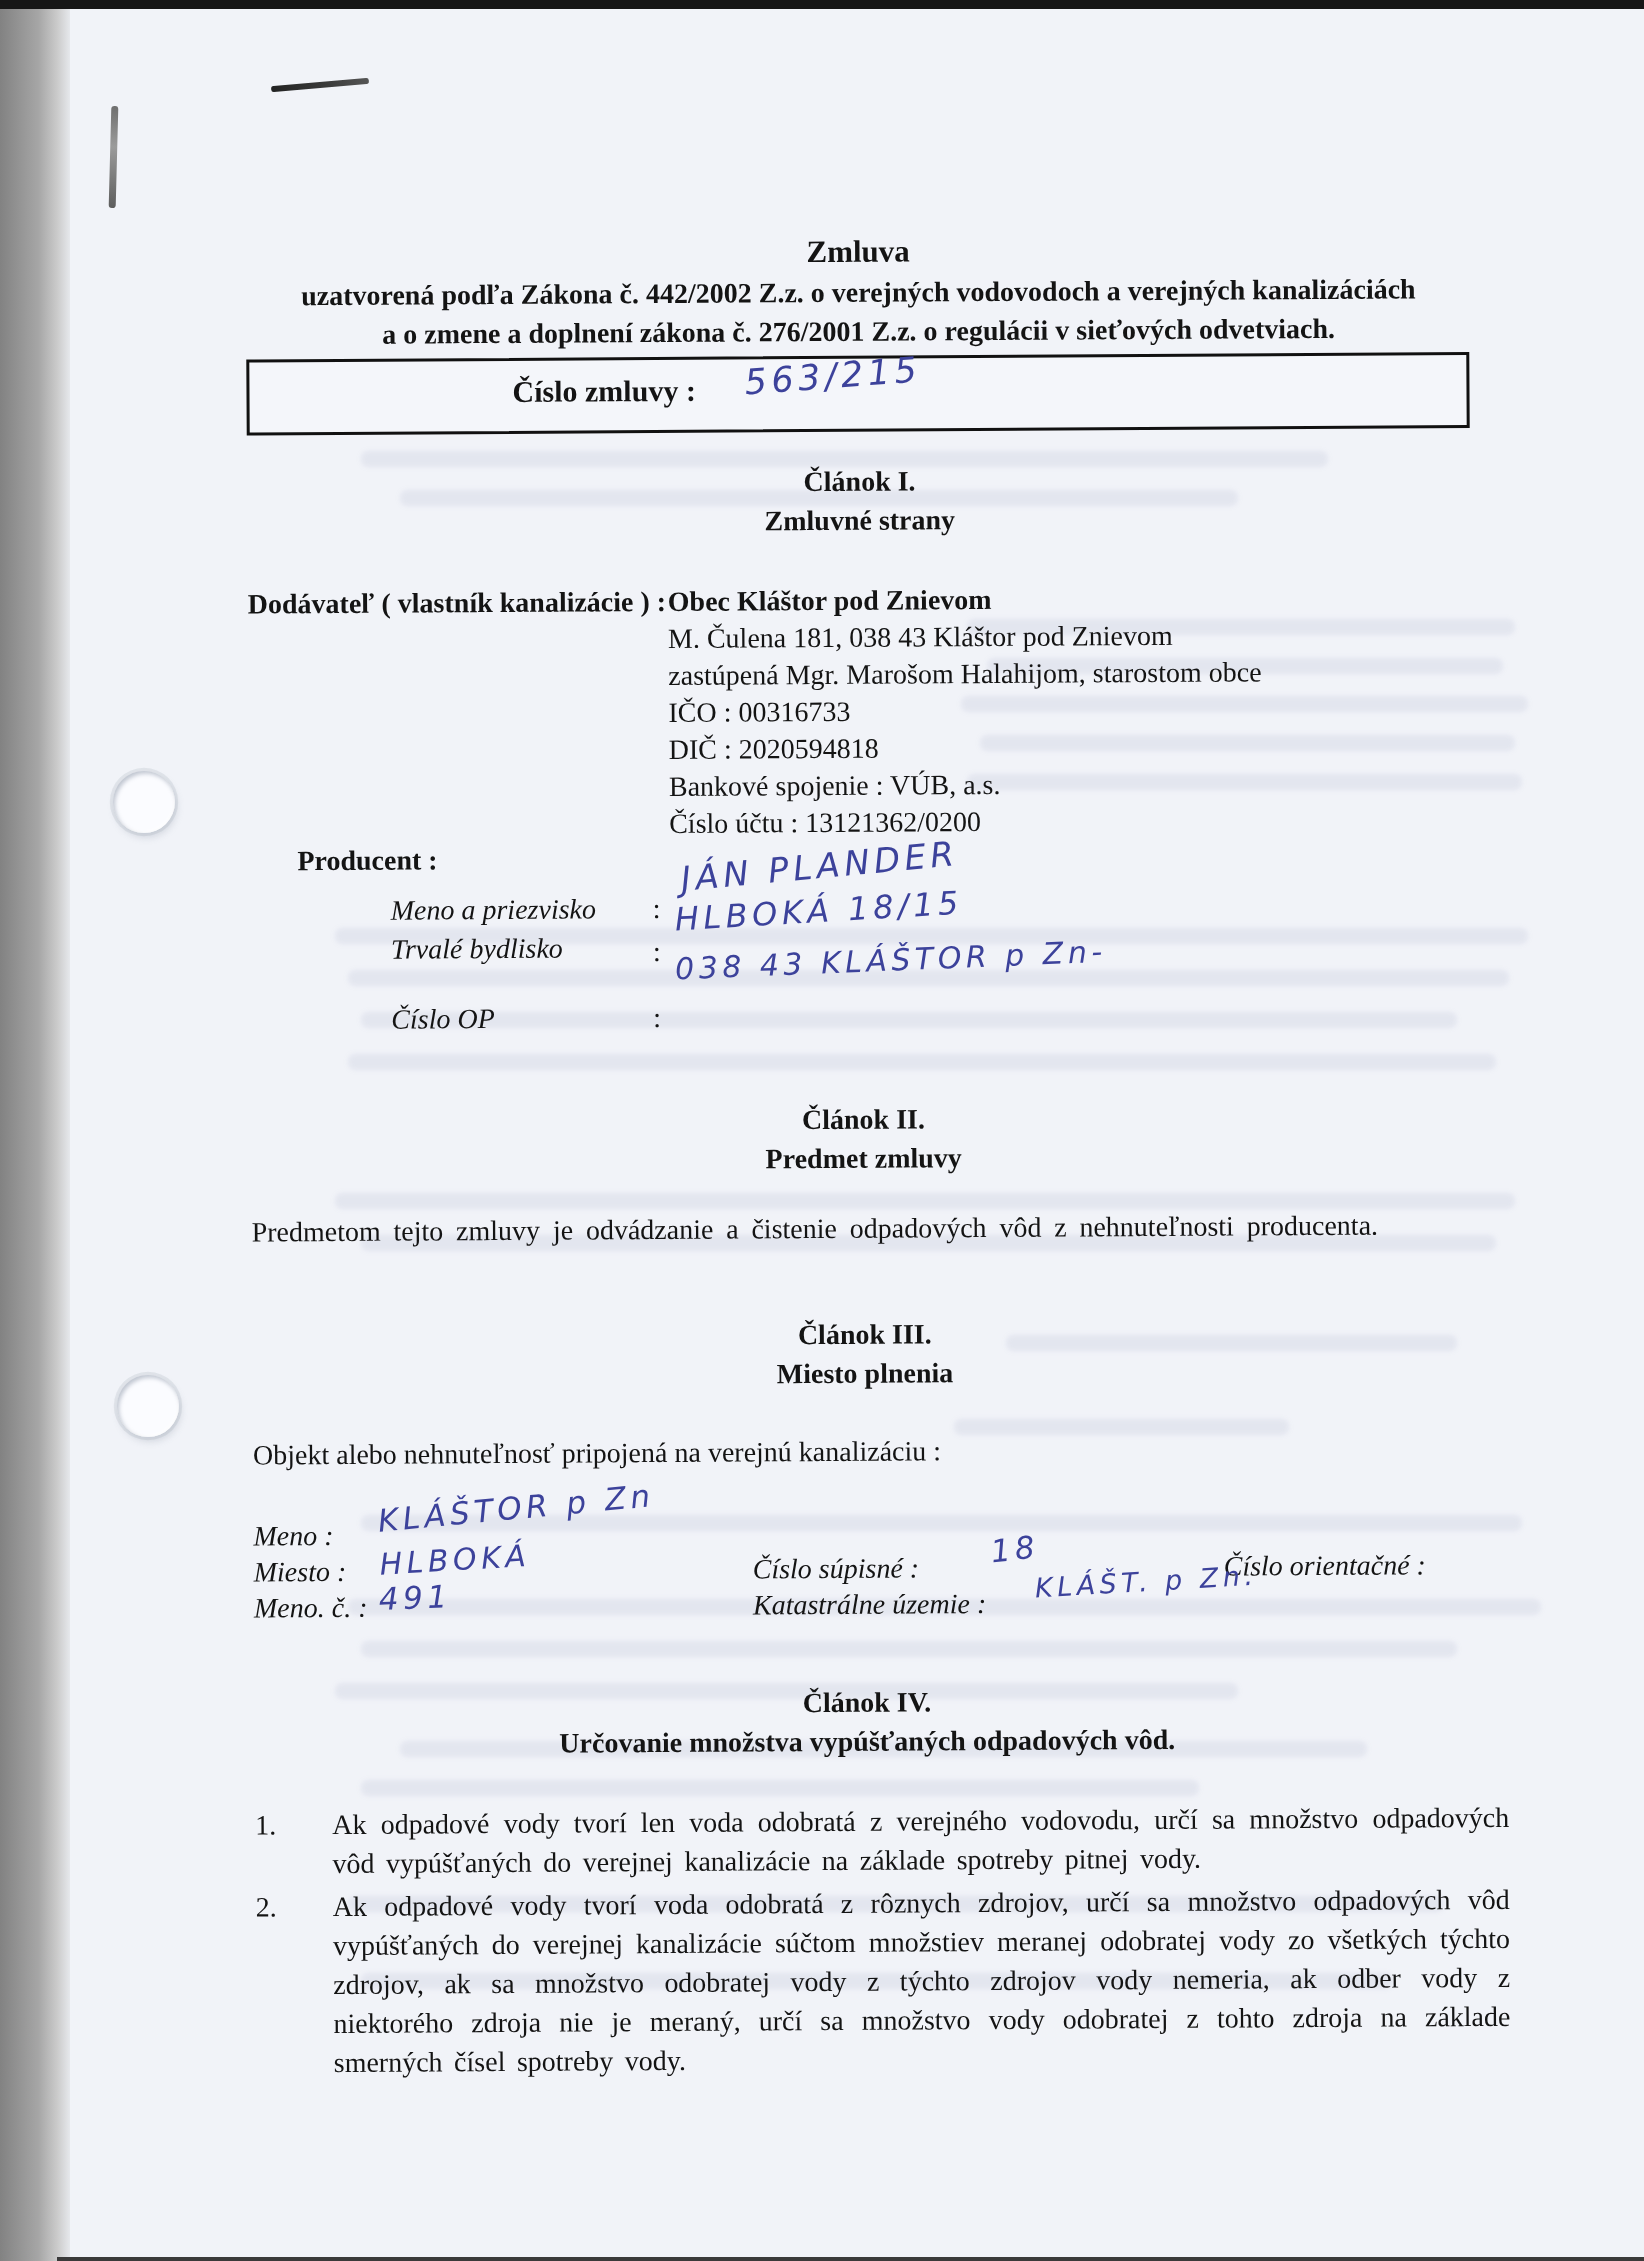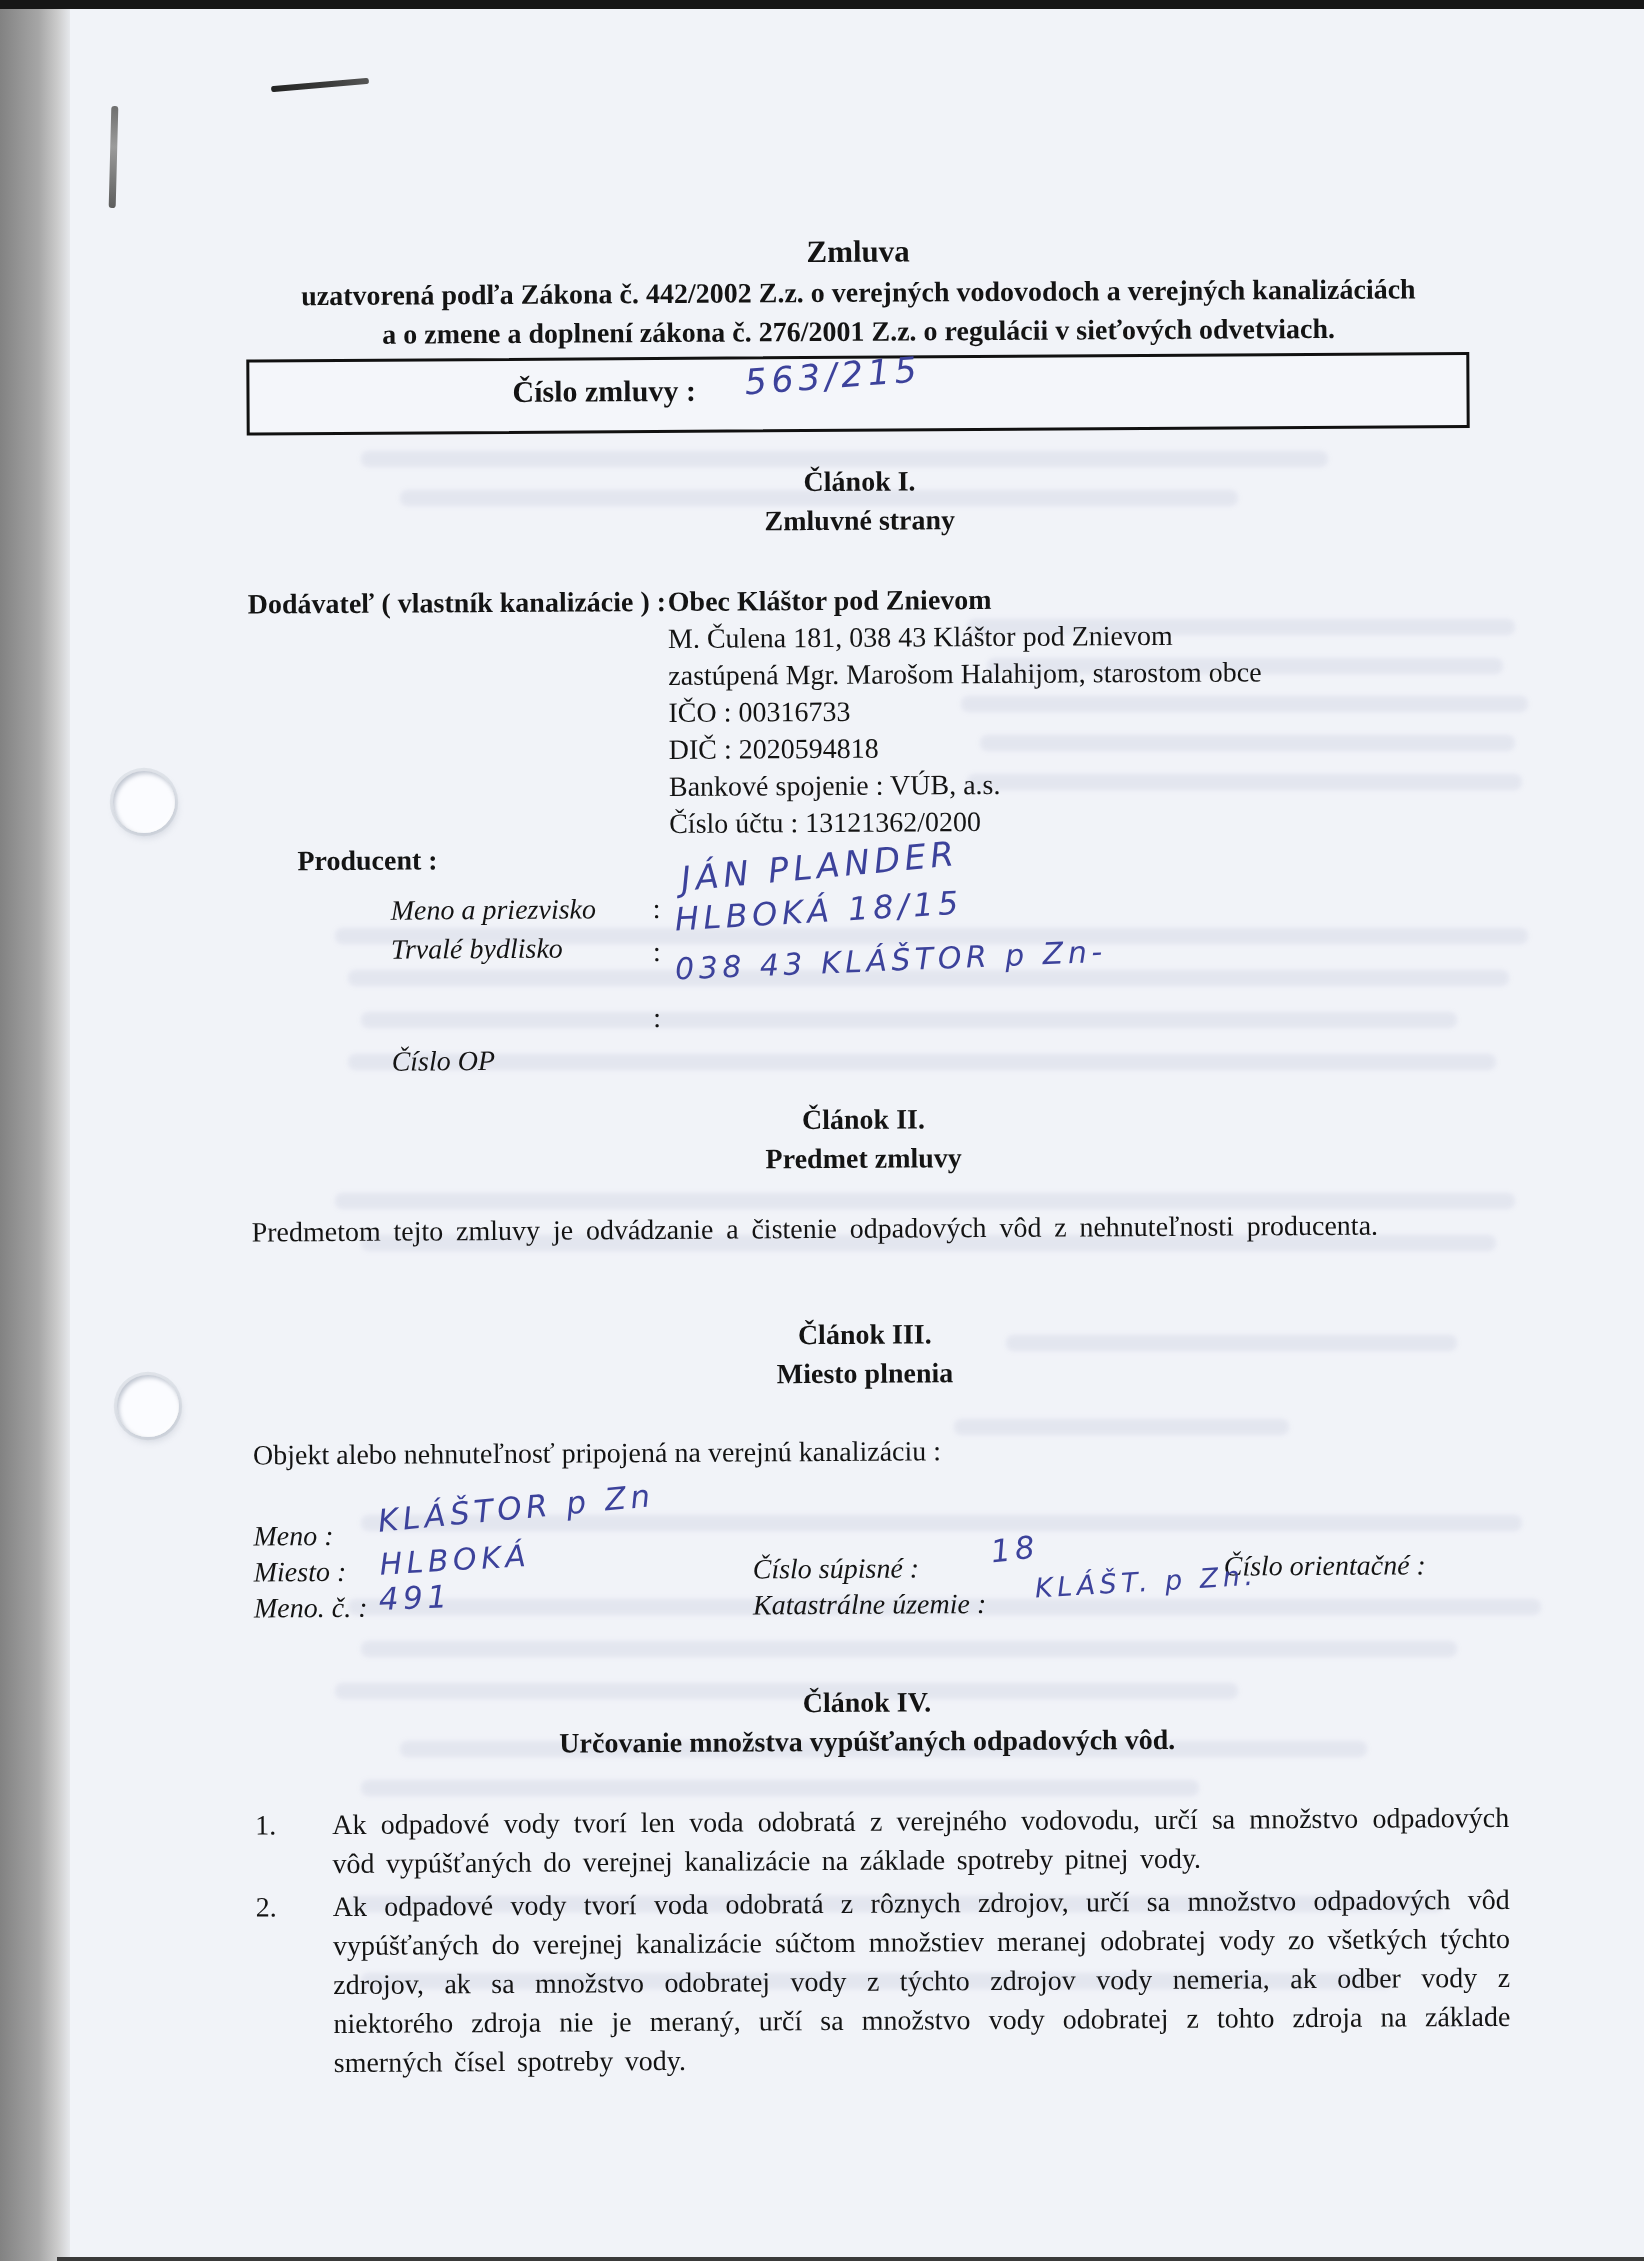--- a/index.html
+++ b/index.html
@@ -105,21 +105,21 @@
     </div>
 
     <span class="abs hw" style="left:682px;top:846px;font-size:34px;transform:rotate(-5deg);">JÁN PLANDER</span>
     <span class="abs b t43" style="left:251px;top:839px;margin-left:48px;">Producent :</span>
     <span class="abs i t43" style="left:392px;top:889px;">Meno a priezvisko</span>
     <span class="abs t43" style="left:654px;top:889px;">:</span>
     <span class="abs hw" style="left:676px;top:892px;font-size:32px;transform:rotate(-3deg);">HLBOKÁ 18/15</span>
     <span class="abs i t43" style="left:392px;top:928px;">Trvalé bydlisko</span>
     <span class="abs t43" style="left:654px;top:932px;">:</span>
     <span class="abs hw" style="left:676px;top:943px;font-size:30px;transform:rotate(-2deg);">038 43 KLÁŠTOR p Zn-</span>
-    <span class="abs i t43" style="left:392px;top:998px;margin-top:42px;">Číslo OP</span>
+    <span class="abs i t43" style="left:392px;top:998px;">Číslo OP</span>
     <span class="abs t43" style="left:654px;top:998px;">:</span>
     <span class="abs hw" style="left:683px;top:998px;font-size:30px;"></span>
 
     <div class="abs c" style="left:251px;top:1100px;width:1225px;">
       <div class="b t44">Článok II.</div>
       <div class="b t44">Predmet zmluvy</div>
     </div>
     <div class="abs t43 just" style="left:251px;top:1208px;width:1251px;line-height:41px;">Predmetom tejto zmluvy je odvádzanie a čistenie odpadových vôd z nehnuteľnosti producenta.</div>
 
     <div class="abs c" style="left:251px;top:1315px;width:1225px;">

